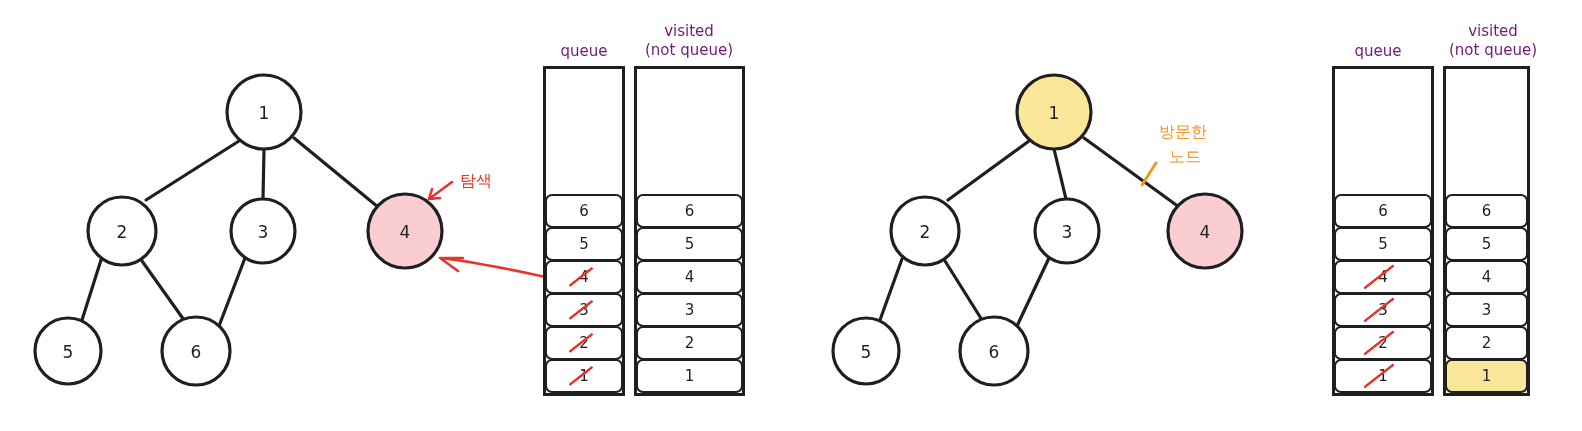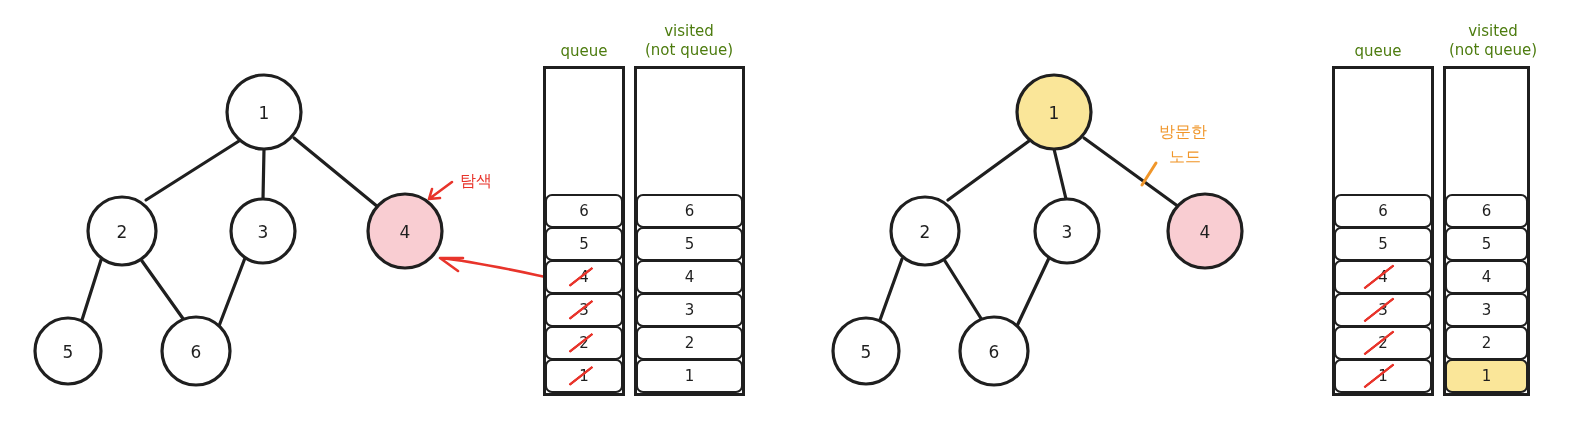--- a/index.html
+++ b/index.html
@@ -20,21 +20,21 @@
   .node-label{font-family:"DejaVu Sans", sans-serif;font-size:17px;fill:#1f1f1f;
               text-anchor:middle;dominant-baseline:central;}
   .edge{stroke:#1f1f1f;stroke-width:3.2;stroke-linecap:round;fill:none;}
 
   .anno-red{fill:#e8342b;font-family:"DejaVu Sans", sans-serif;font-size:16px;}
   .anno-orange{fill:#f0962a;font-family:"DejaVu Sans", sans-serif;font-size:16px;}
   .arrow-red{stroke:#e8342b;stroke-width:2.6;fill:none;stroke-linecap:round;}
   .slash-orange{stroke:#f0962a;stroke-width:3;stroke-linecap:round;fill:none;}
 
   .col-title{position:absolute;font-family:"DejaVu Sans", sans-serif;
-             font-size:15px;color:#4d7c0f;text-align:center;line-height:1.25;
+             font-size:15px;color:#701a75;text-align:center;line-height:1.25;
              white-space:pre-line;}
 
   .col-frame{position:absolute;border:3px solid #1f1f1f;border-top:3px solid #1f1f1f;
              box-sizing:border-box;background:#fff;}
 
   .cells{position:absolute;box-sizing:border-box;display:flex;
          flex-direction:column;justify-content:flex-end;}
   .cell{position:relative;box-sizing:border-box;border:2.6px solid #1f1f1f;
         border-radius:7px;background:#fff;height:34px;margin-top:-1px;
         display:flex;align-items:center;justify-content:center;

